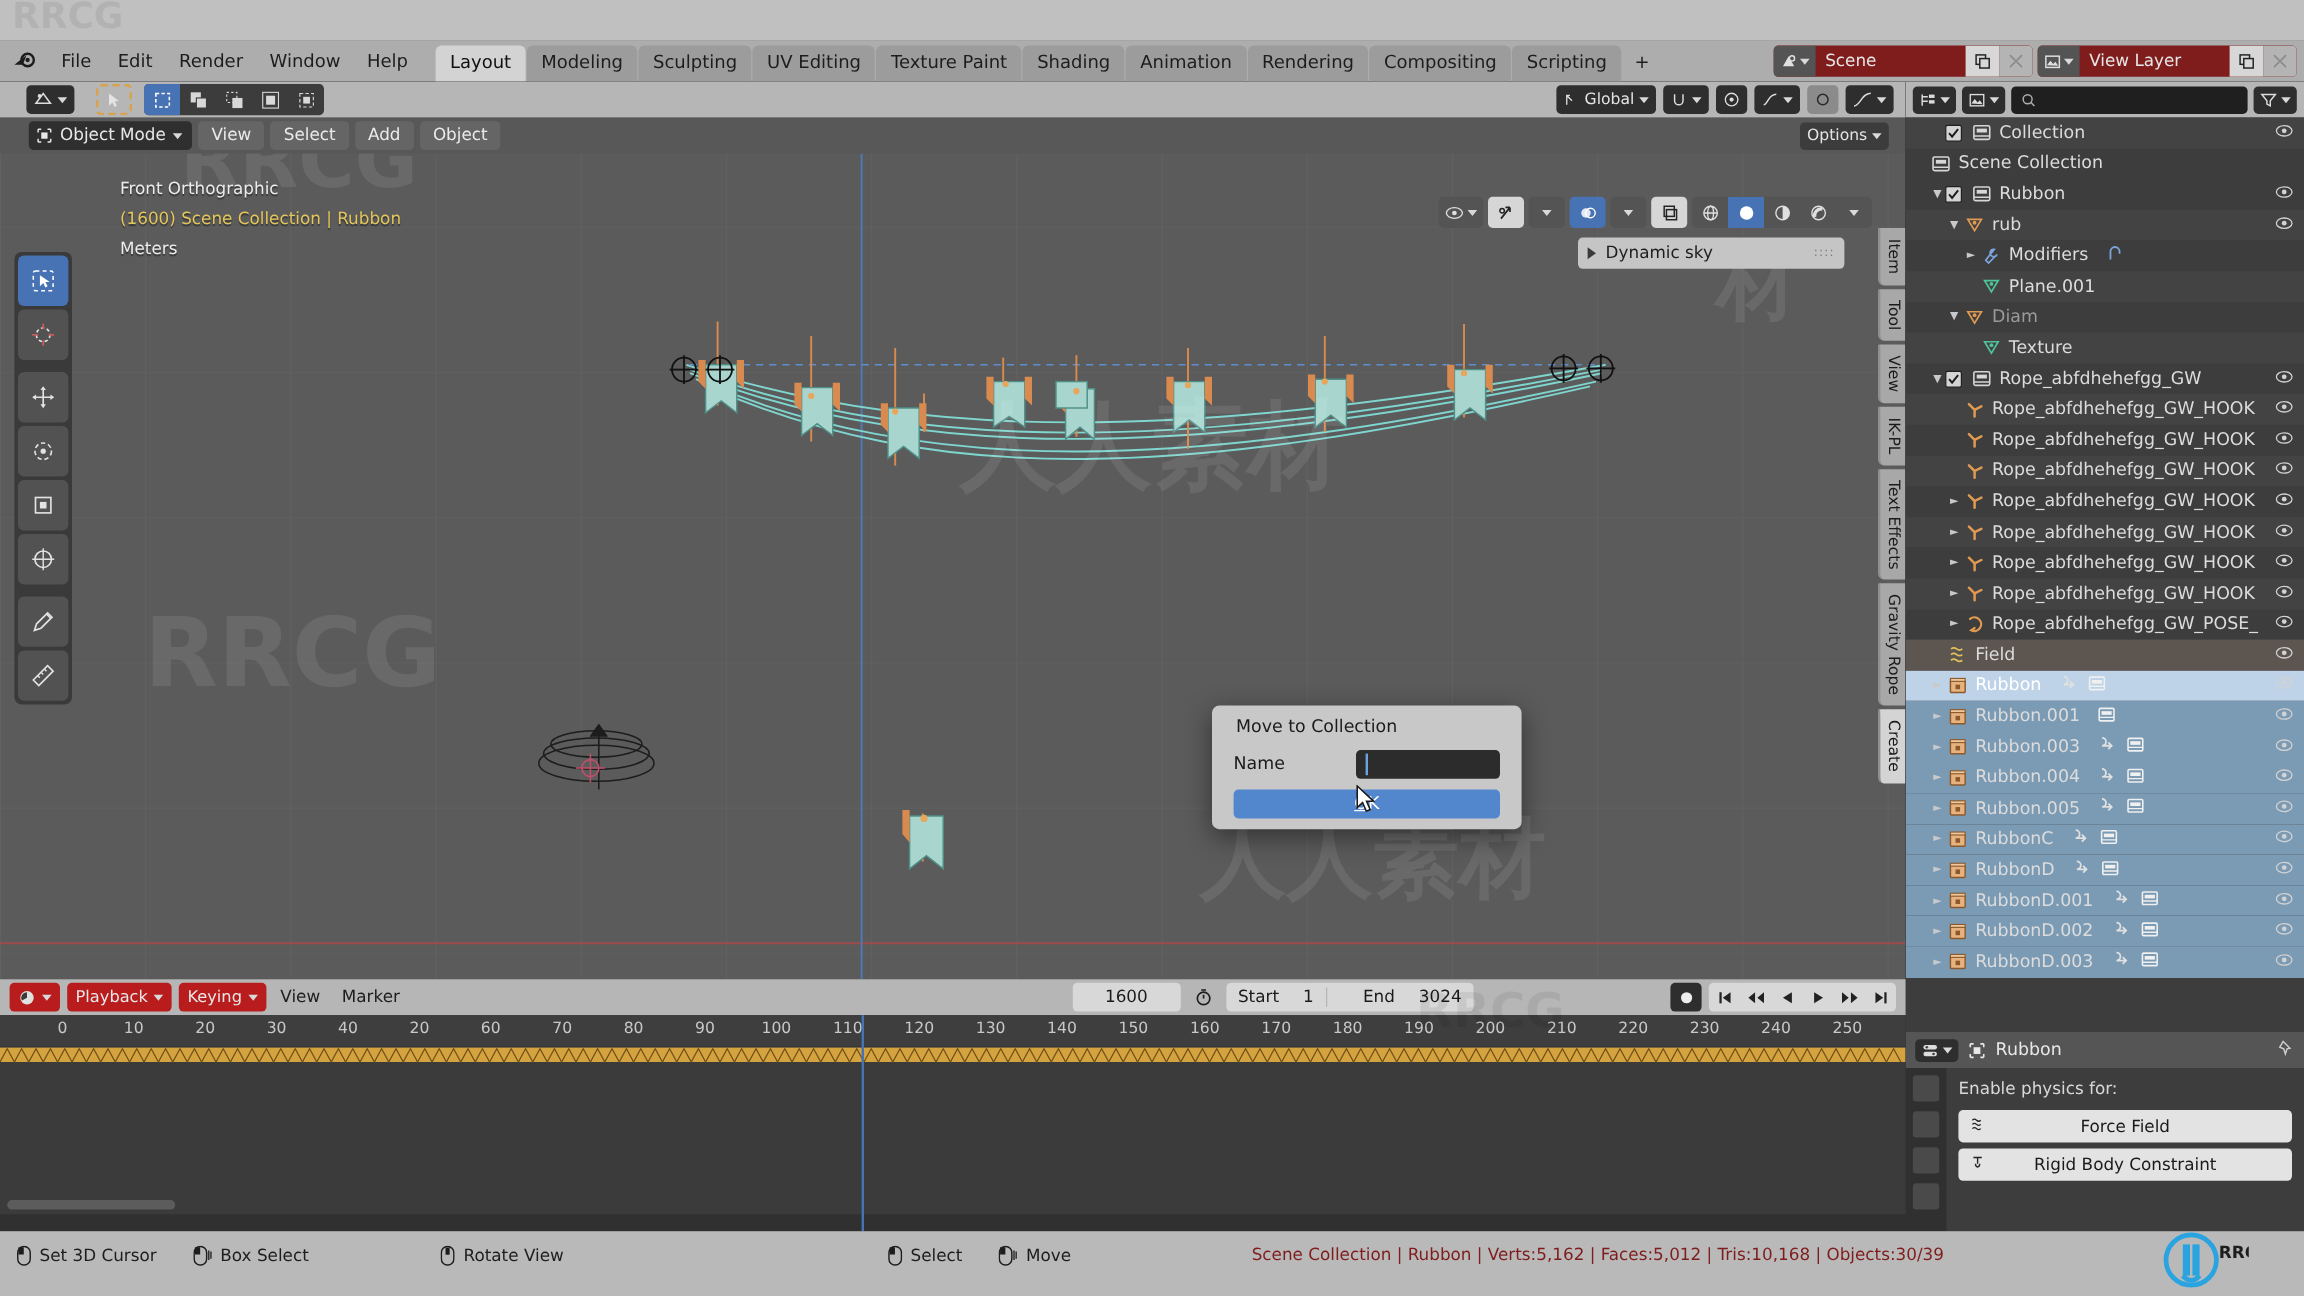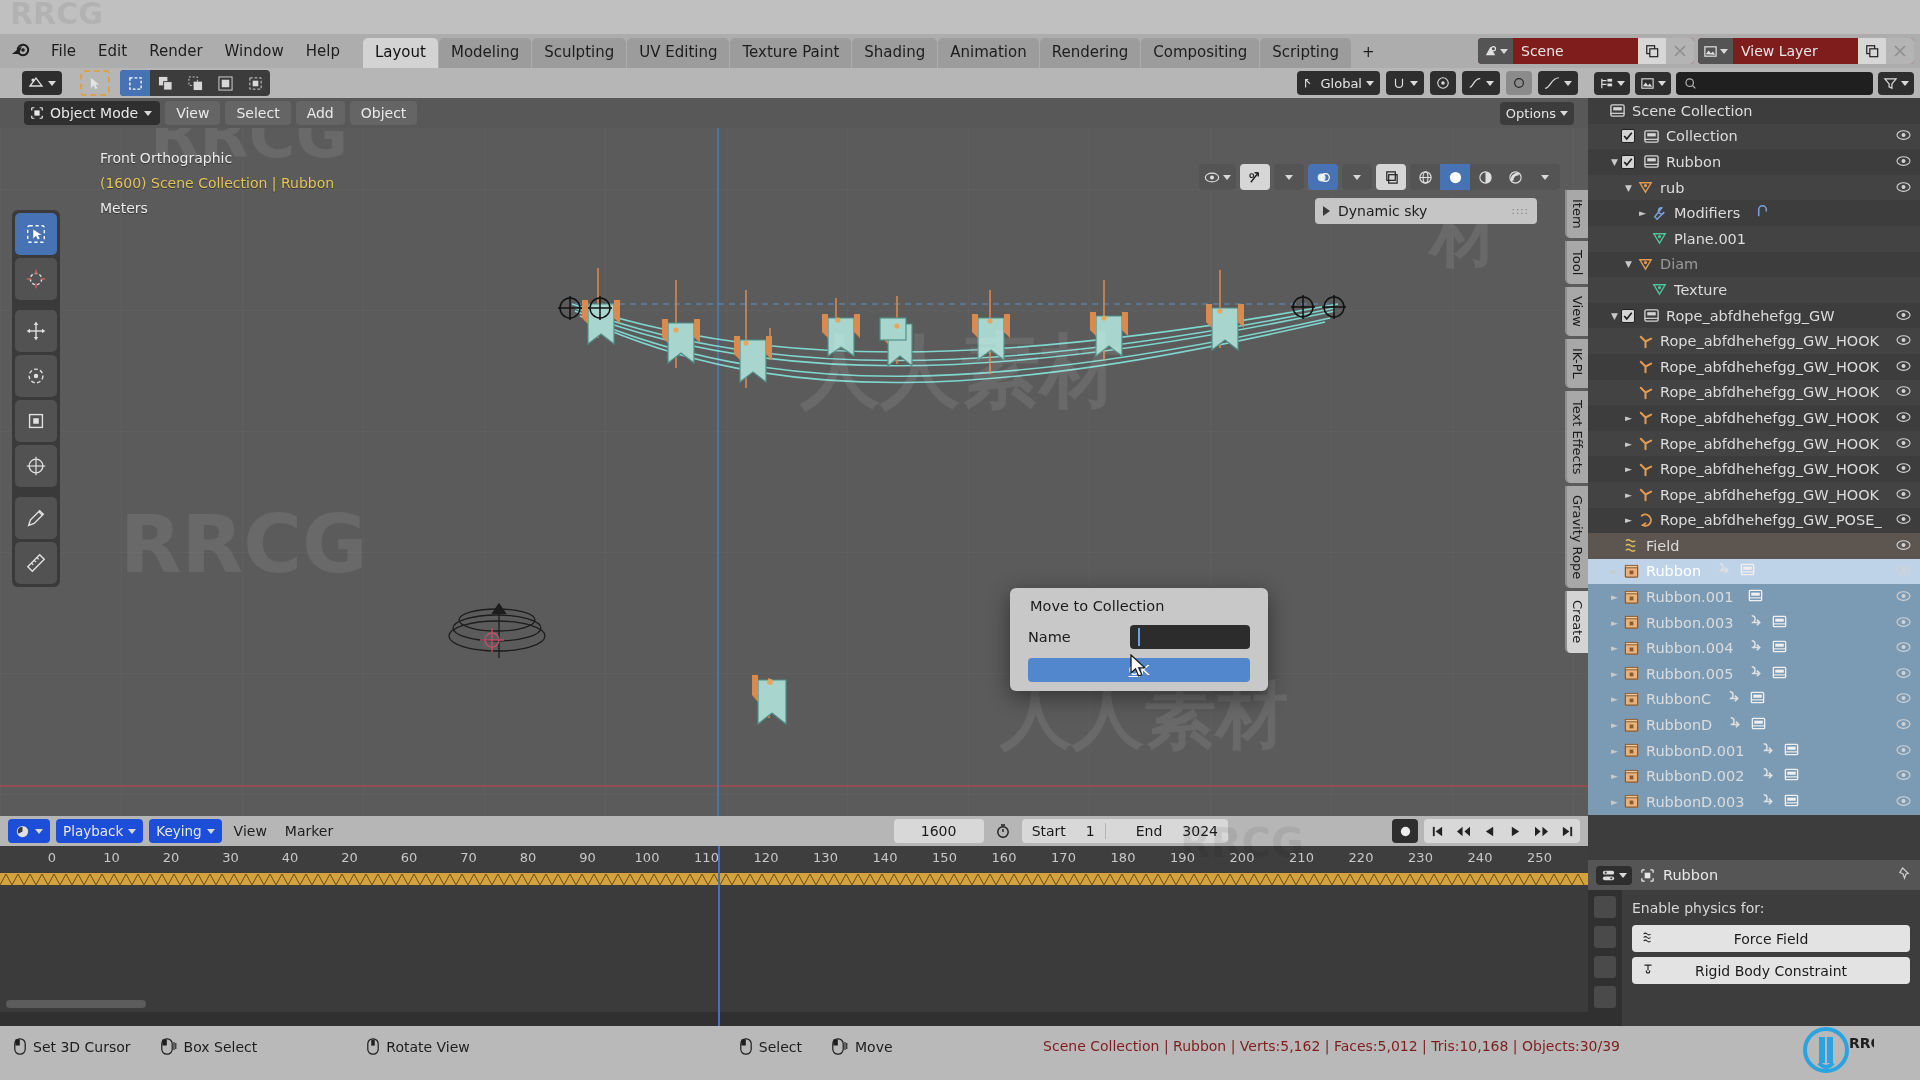--- a/index.html
+++ b/index.html
@@ -97,21 +97,21 @@
   .props-body { position:absolute; left:34px; top:30px; right:0; bottom:0; padding:10px 10px 0; }
   .p-label { font-size:14px; color:#d8d8d8; margin-bottom:9px; }
   .p-btn { height:27px; background:#e3e3e3; color:#1a1a1a; border-radius:4px; display:flex; align-items:center;
            justify-content:center; font-size:14px; position:relative; margin-bottom:5px; }
   .p-btn .bi { position:absolute; left:9px; top:50%; transform:translateY(-50%); }
   .pin { margin-left:auto; }
 
   
   #timeline { position:absolute; left:0; top:816px; width:1588px; height:210px; background:#303030; }
   .tl-header { height:30px; background:#b6b6b6; display:flex; align-items:center; padding-left:8px; gap:6px; position:relative;}
-  .tl-btn { height:24px; background:#1d4ed8; border-radius:4px; display:flex; align-items:center; gap:5px; padding:0 7px; font-size:13.5px; color:#e8e8e8;}
+  .tl-btn { height:24px; background:#b91c1c; border-radius:4px; display:flex; align-items:center; gap:5px; padding:0 7px; font-size:13.5px; color:#e8e8e8;}
   .tl-plain { color:#1d1d1d; font-size:14px; padding:0 6px; }
   .tl-right { position:absolute; right:8px; top:3px; display:flex; align-items:center; gap:6px; }
   .tl-pl { display:flex; background:#d8d8d8; border-radius:4px; overflow:hidden; height:24px; }
   .tl-pl .b { width:26px; display:flex; align-items:center; justify-content:center; }
   .rec { width:26px; height:24px; background:#2e2e2e; border-radius:4px; display:flex; align-items:center; justify-content:center;}
   .tl-frame { height:24px; background:#d8d8d8; color:#1a1a1a; border-radius:4px; font-size:14px; display:flex; align-items:center; justify-content:center; width:90px; }
   .tl-se { height:24px; background:#d8d8d8; color:#1a1a1a; border-radius:4px; font-size:14px; display:flex; align-items:center; }
   .tl-se span { padding:0 10px; }
   .tl-ruler { position:relative; height:26px; background:#3e3e3e; }
   .tl-ruler .tk { position:absolute; top:4px; font-size:13px; color:#c8c8c8; transform:translateX(-50%); }
@@ -633,50 +633,50 @@
         </svg>
     </div>
     <div class="oh-btn">
       <svg width="15" height="15" viewBox="0 0 16 16">
           <path d="M2 3 H14 L9.5 8.5 V13 L6.5 11.5 V8.5 Z" fill="none" stroke="#dcdcdc" stroke-width="1.3"></path>
         </svg>
       <span class="caret"></span>
     </div>
   </div>
   <div id="outlist">
-      <div class="orow" style="padding-left: 6px;">
-        <span class="disc"></span>
-        <span class="oicn">
-          <svg width="17" height="17" viewBox="0 0 18 18">
-            <rect x="2" y="3" width="14" height="12" rx="1.5" fill="none" stroke="#d6d6d6" stroke-width="1.4"></rect>
-            <rect x="4.5" y="5.5" width="9" height="3.4" fill="#d6d6d6"></rect>
-            <line x1="2" y1="12" x2="16" y2="12" stroke="#d6d6d6" stroke-width="1.3"></line>
-          </svg>
-        </span>
-        <span class="olabel">Scene Collection</span>
-      </div>
       <div class="orow alt" style="padding-left: 20px;">
         <span class="disc"></span>
         <span class="ocheck">
           <svg width="10" height="10" viewBox="0 0 12 12">
             <path d="M1.5 6 L4.5 9.5 L10.5 2" stroke="#1d1d1d" stroke-width="2" fill="none"></path>
           </svg>
         </span>
         <span class="oicn">
           <svg width="17" height="17" viewBox="0 0 18 18">
             <rect x="2" y="3" width="14" height="12" rx="1.5" fill="none" stroke="#d6d6d6" stroke-width="1.4"></rect>
             <rect x="4.5" y="5.5" width="9" height="3.4" fill="#d6d6d6"></rect>
             <line x1="2" y1="12" x2="16" y2="12" stroke="#d6d6d6" stroke-width="1.3"></line>
           </svg>
         </span>
         <span class="olabel">Collection</span>
         <span class="oeye"><svg width="15" height="12" viewBox="0 0 18 13">
             <ellipse cx="9" cy="6.5" rx="7.8" ry="5.2" fill="none" stroke="#d2d2d2" stroke-width="1.3"></ellipse>
             <circle cx="9" cy="6.5" r="2.4" fill="#d2d2d2"></circle>
           </svg></span>
+      </div>
+      <div class="orow" style="padding-left: 6px;">
+        <span class="disc"></span>
+        <span class="oicn">
+          <svg width="17" height="17" viewBox="0 0 18 18">
+            <rect x="2" y="3" width="14" height="12" rx="1.5" fill="none" stroke="#d6d6d6" stroke-width="1.4"></rect>
+            <rect x="4.5" y="5.5" width="9" height="3.4" fill="#d6d6d6"></rect>
+            <line x1="2" y1="12" x2="16" y2="12" stroke="#d6d6d6" stroke-width="1.3"></line>
+          </svg>
+        </span>
+        <span class="olabel">Scene Collection</span>
       </div>
       <div class="orow" style="padding-left: 20px;">
         <span class="disc">▼</span>
         <span class="ocheck">
           <svg width="10" height="10" viewBox="0 0 12 12">
             <path d="M1.5 6 L4.5 9.5 L10.5 2" stroke="#1d1d1d" stroke-width="2" fill="none"></path>
           </svg>
         </span>
         <span class="oicn">
           <svg width="17" height="17" viewBox="0 0 18 18">

